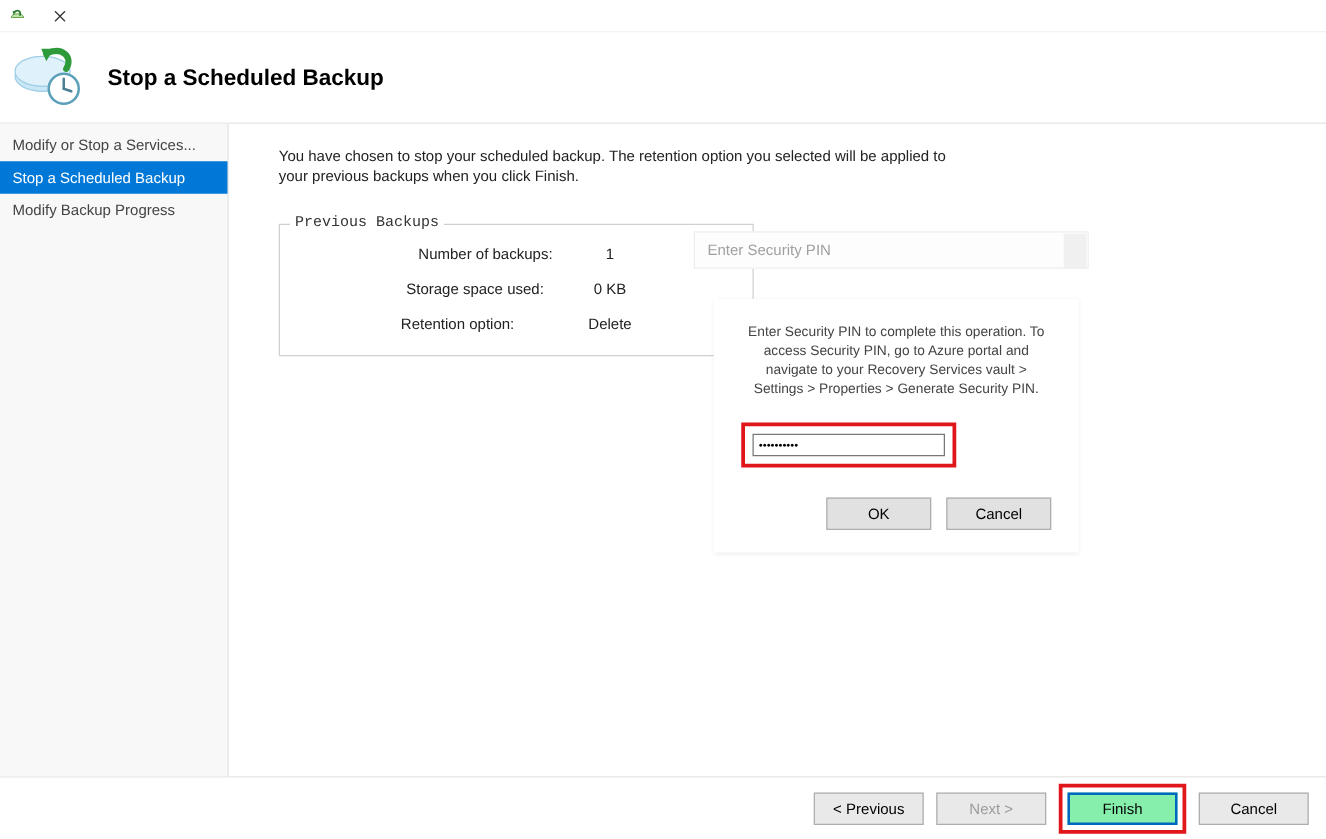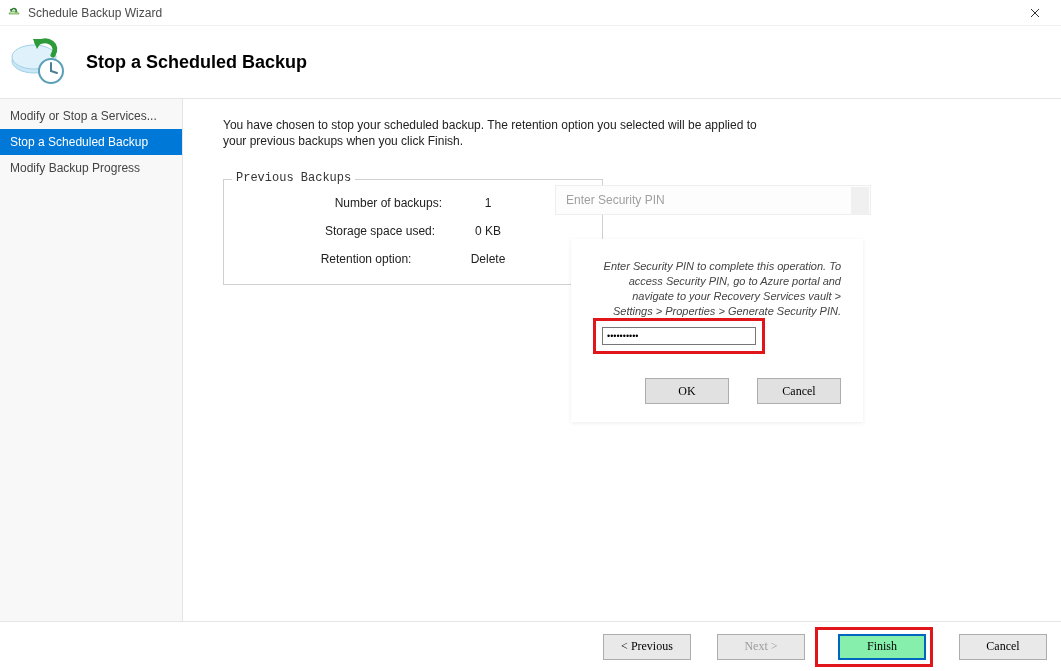--- a/index.html
+++ b/index.html
@@ -142,23 +142,23 @@
     position: absolute;
     left: 388px; top: 140px;
     width: 292px;
     background: #fff;
     box-shadow: 0 1px 4px rgba(0,0,0,0.08);
     padding: 20px 22px 18px 22px;
   }
   .pin-dialog .msg {
     font-size: 11px;
     color: #444;
-    text-align: right;
+    text-align: center;
     line-height: 1.35;
-    font-style: italic;
+    margin-bottom: 20px;
   }
   .pin-input-wrap {
     border: 3px solid #e1161b;
     padding: 6px;
     width: 172px;
     margin-bottom: 24px;
   }
   .pin-input-wrap input {
     width: 100%;
     height: 18px;
@@ -174,22 +174,21 @@
   }
   .win-btn {
     min-width: 84px;
     height: 26px;
     background: #e1e1e1;
     border: 1px solid #adadad;
     color: #000;
     font-size: 12px;
     display:flex; align-items:center; justify-content:center;
     cursor:pointer;
-    font-family: Liberation Serif, serif;
-    margin-left: 16px;
+    font-family: Liberation Sans, sans-serif;
   }
 
   
   .footer {
     height: 50px;
     border-top: 1px solid #e5e5e5;
     display:flex;
     align-items:center;
     justify-content:flex-end;
     gap: 10px;
@@ -214,21 +213,20 @@
 <body>
 
 <div class="titlebar">
   <span class="title-icon">
     <svg width="16" height="16" viewBox="0 0 16 16">
       <path d="M3 9 a5 3 0 0 1 10 0 h-10z" fill="#bfe0a8" stroke="#6aa84f" stroke-width="0.8"></path>
       <path d="M5 5 c3 -3 6 -1 5 2" fill="none" stroke="#2e7d32" stroke-width="1.4" stroke-linecap="round"></path>
       <polygon points="4,4 7,4 5,7" fill="#2e7d32"></polygon>
     </svg>
   </span>
-  <span class="title-text">Schedule Backup Wizard</span>
   <div class="close-x">
     <svg width="10" height="10" viewBox="0 0 10 10">
         <path d="M1 1 L9 9 M9 1 L1 9" stroke="currentColor" stroke-width="1"></path>
       </svg>
   </div>
 </div>
 
 <div class="header">
   <span class="big-icon">
     <svg width="58" height="54" viewBox="0 0 58 54">

